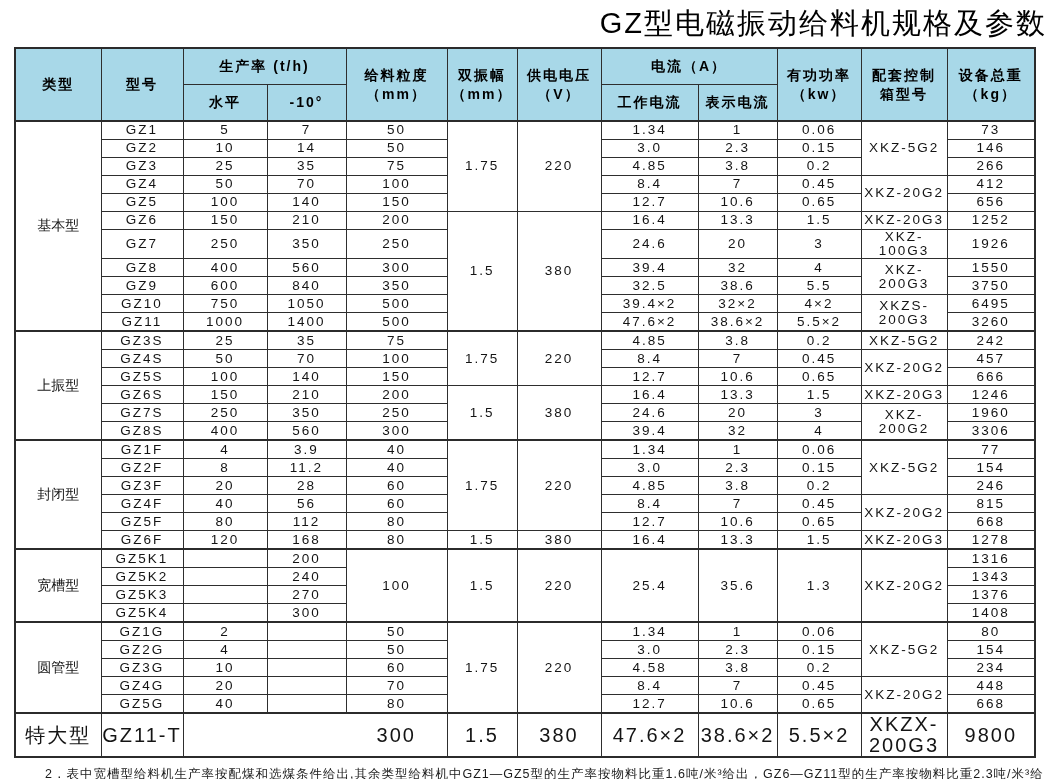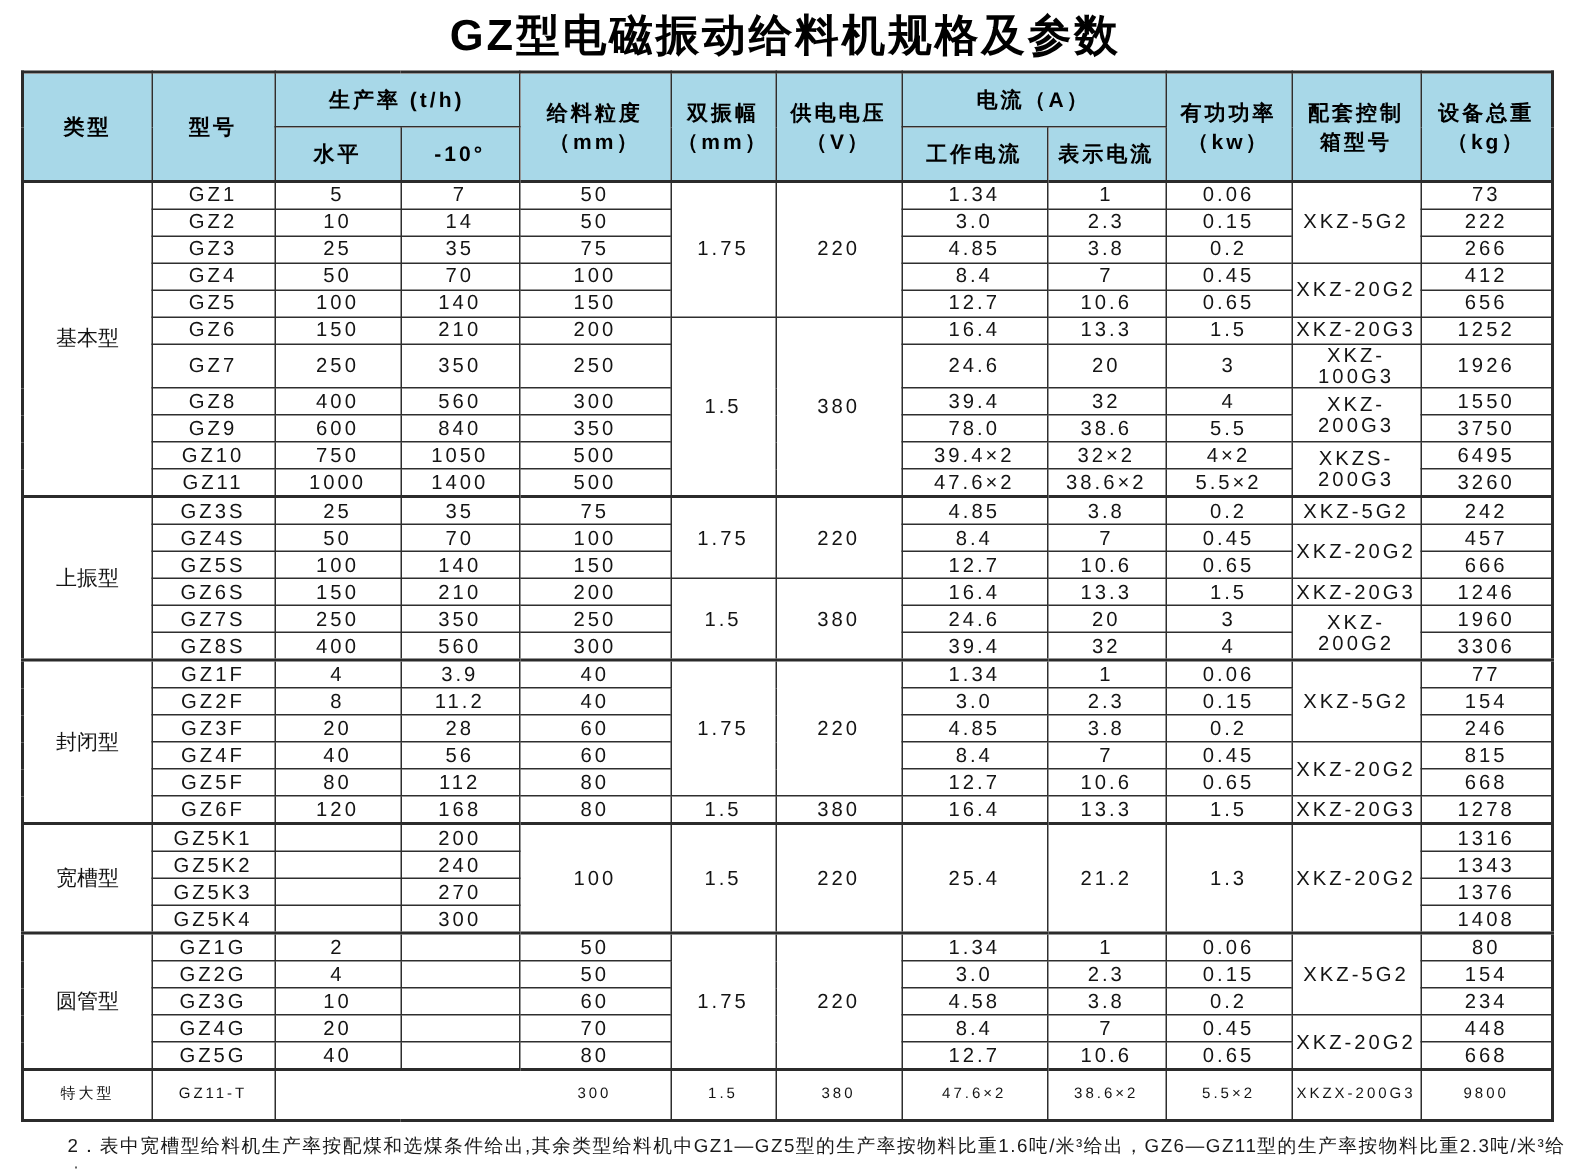--- a/index.html
+++ b/index.html
@@ -2,21 +2,21 @@
 <html><head>
 <meta charset="utf-8">
 <style>
   html,body{margin:0;padding:0;}
   body{
     width:1047px;height:779px;background:#ffffff;
     font-family:"Liberation Sans","DejaVu Sans",sans-serif;color:#111;
     overflow:hidden;
   }
   .title{
-    text-align:center;font-size:29px;font-weight:bold;
+    text-align:right;font-size:29px;font-weight:normal;
     margin:4px 0 3px 0;letter-spacing:2px;color:#000;
   }
   table{
     border-collapse:collapse;table-layout:fixed;
     margin-left:14px;width:1020px;
     border:2px solid #2b2b2b;
   }
   th,td{
     border:1px solid #2e2e2e;text-align:center;vertical-align:middle;
     padding:0;overflow:hidden;
@@ -29,21 +29,21 @@
     font-size:13.5px;letter-spacing:2px;height:17px;line-height:1.05;
     background:#fff;color:#141414;
   }
   td.vert{
     letter-spacing:0;line-height:1.55;font-size:14px;
     padding:0 17px;word-break:break-all;
   }
   td.grp{border-top:2px solid #2b2b2b;}
   td.hr{border-right-style:hidden;}
   td.hl{border-left-style:hidden;}
-  tr.tall td{height:32px;font-size:10px;}
+  tr.tall td{height:32px;font-size:20px;}
   .notes{
     margin:7px 0 0 14px;font-size:12.5px;line-height:1.55;
     letter-spacing:1px;color:#1a1a1a;
   }
   .notes .n2{padding-left:31px;}
 </style>
 </head>
 <body>
 
 <div class="title">GZ型电磁振动给料机规格及参数</div>
@@ -105,21 +105,21 @@
         <td class="grp">73</td>
       </tr>
       <tr>
         <td>GZ2</td>
         <td>10</td>
         <td>14</td>
         <td>50</td>
         <td>3.0</td>
         <td>2.3</td>
         <td>0.15</td>
-        <td>222</td>
+        <td>146</td>
       </tr>
       <tr>
         <td>GZ3</td>
         <td>25</td>
         <td>35</td>
         <td>75</td>
         <td>4.85</td>
         <td>3.8</td>
         <td>0.2</td>
         <td>266</td>
@@ -178,21 +178,21 @@
         <td>32</td>
         <td>4</td>
         <td rowspan="2">XKZ-200G3</td>
         <td>1550</td>
       </tr>
       <tr>
         <td>GZ9</td>
         <td>600</td>
         <td>840</td>
         <td>350</td>
-        <td>78.0</td>
+        <td>32.5</td>
         <td>38.6</td>
         <td>5.5</td>
         <td>3750</td>
       </tr>
       <tr>
         <td>GZ10</td>
         <td>750</td>
         <td>1050</td>
         <td>500</td>
         <td>39.4×2</td>
@@ -350,21 +350,21 @@
       </tr>
       <tr>
         <td rowspan="4" class="vert grp">宽槽型</td>
         <td class="grp">GZ5K1</td>
         <td class="grp"></td>
         <td class="grp">200</td>
         <td rowspan="4" class="grp">100</td>
         <td rowspan="4" class="grp">1.5</td>
         <td rowspan="4" class="grp">220</td>
         <td rowspan="4" class="grp">25.4</td>
-        <td rowspan="4" class="grp">21.2</td>
+        <td rowspan="4" class="grp">35.6</td>
         <td rowspan="4" class="grp">1.3</td>
         <td rowspan="4" class="grp">XKZ-20G2</td>
         <td class="grp">1316</td>
       </tr>
       <tr>
         <td>GZ5K2</td>
         <td></td>
         <td>240</td>
         <td>1343</td>
       </tr>

